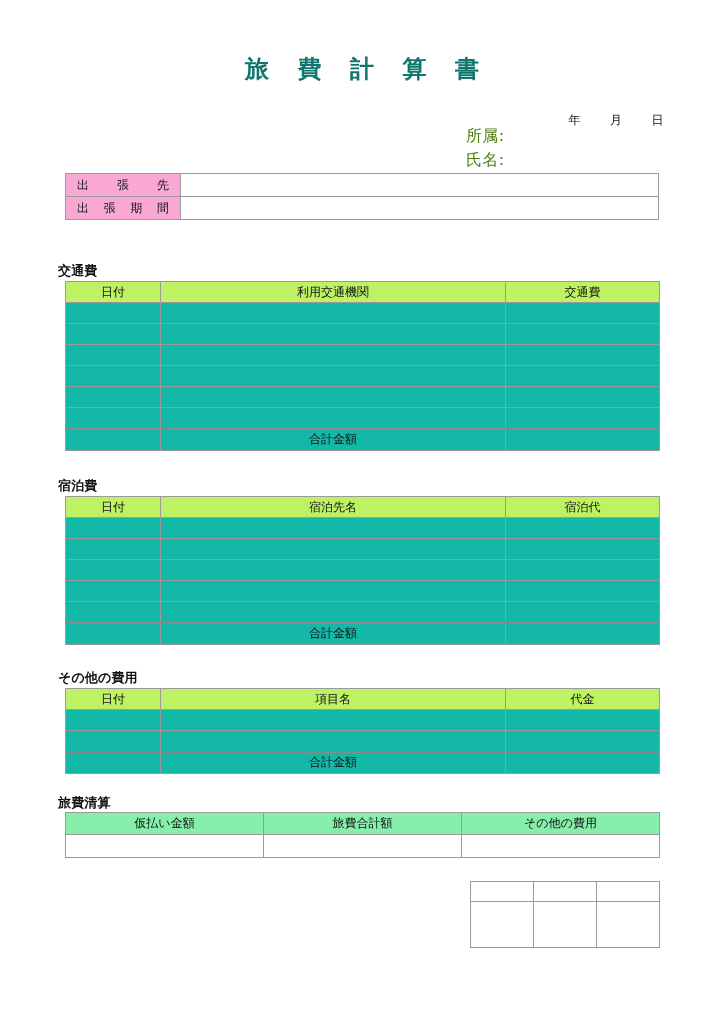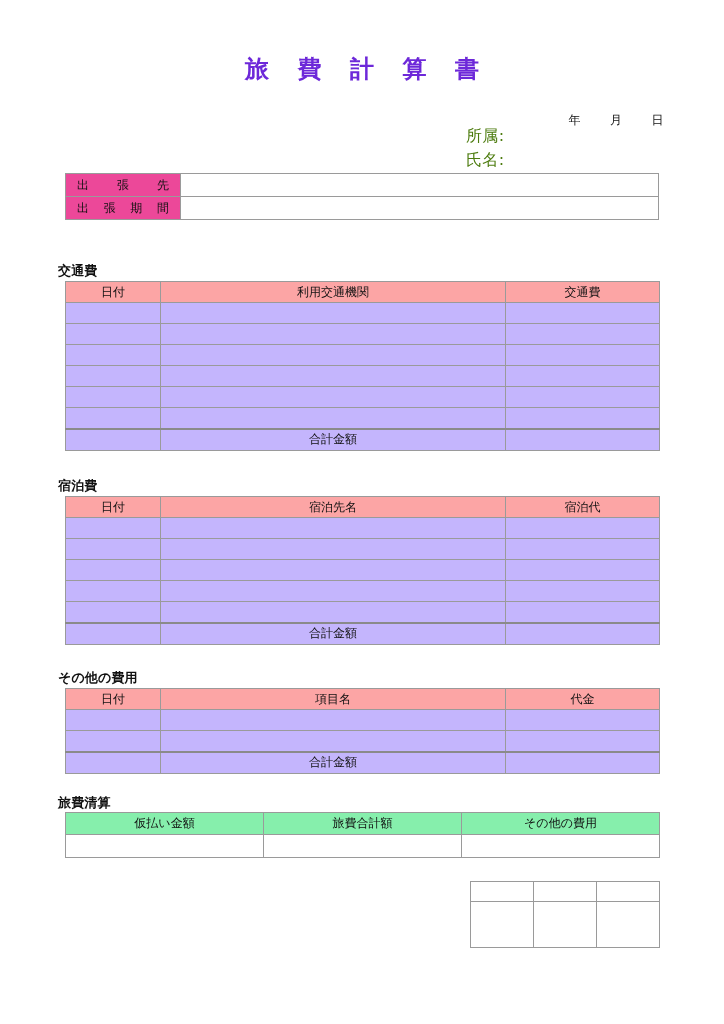--- a/index.html
+++ b/index.html
@@ -30,21 +30,21 @@
     position: absolute;
     top: 57px;
     left: 0;
     width: 724px;
     text-align: center;
     font-size: 24px;
     font-weight: bold;
     letter-spacing: 0.42em;
     text-indent: 0.42em;
     line-height: 1;
-    color: #6d28d9;
+    color: #0f766e;
   }
 
   
   .meta-date {
     position: absolute;
     top: 114px;
     left: 0;
     width: 664px;
     text-align: right;
     font-size: 12px;
@@ -85,21 +85,21 @@
     position: absolute;
     top: 173px;
     left: 65px;
     width: 594px;
   }
   .info-table td {
     height: 23px;
   }
   .info-table .lbl {
     width: 115px;
-    background: #ec4899;
+    background: #f9a8d4;
     text-align: justify;
     text-align-last: justify;
     padding: 0 11px;
     font-size: 12px;
     letter-spacing: 0;
   }
   .info-table .val {
     background: #ffffff;
   }
 
@@ -118,27 +118,27 @@
   .exp-table {
     position: absolute;
     left: 65px;
     width: 594px;
   }
   .exp-table col.c-date { width: 95px; }
   .exp-table col.c-desc { width: 345px; }
   .exp-table col.c-amt  { width: 154px; }
 
   .exp-table thead td {
-    background: #fca5a5;
+    background: #bef264;
     text-align: center;
     height: 21px;
     font-size: 12px;
   }
   .exp-table tbody td {
-    background: #c4b5fd;
+    background: #14b8a6;
     height: 21px;
   }
   .exp-table tbody tr.total-row td {
     border-top: 2px solid #8a8a8a;
     height: 22px;
   }
   .exp-table tbody tr.total-row td.total-label {
     text-align: center;
     font-size: 12px;
   }

